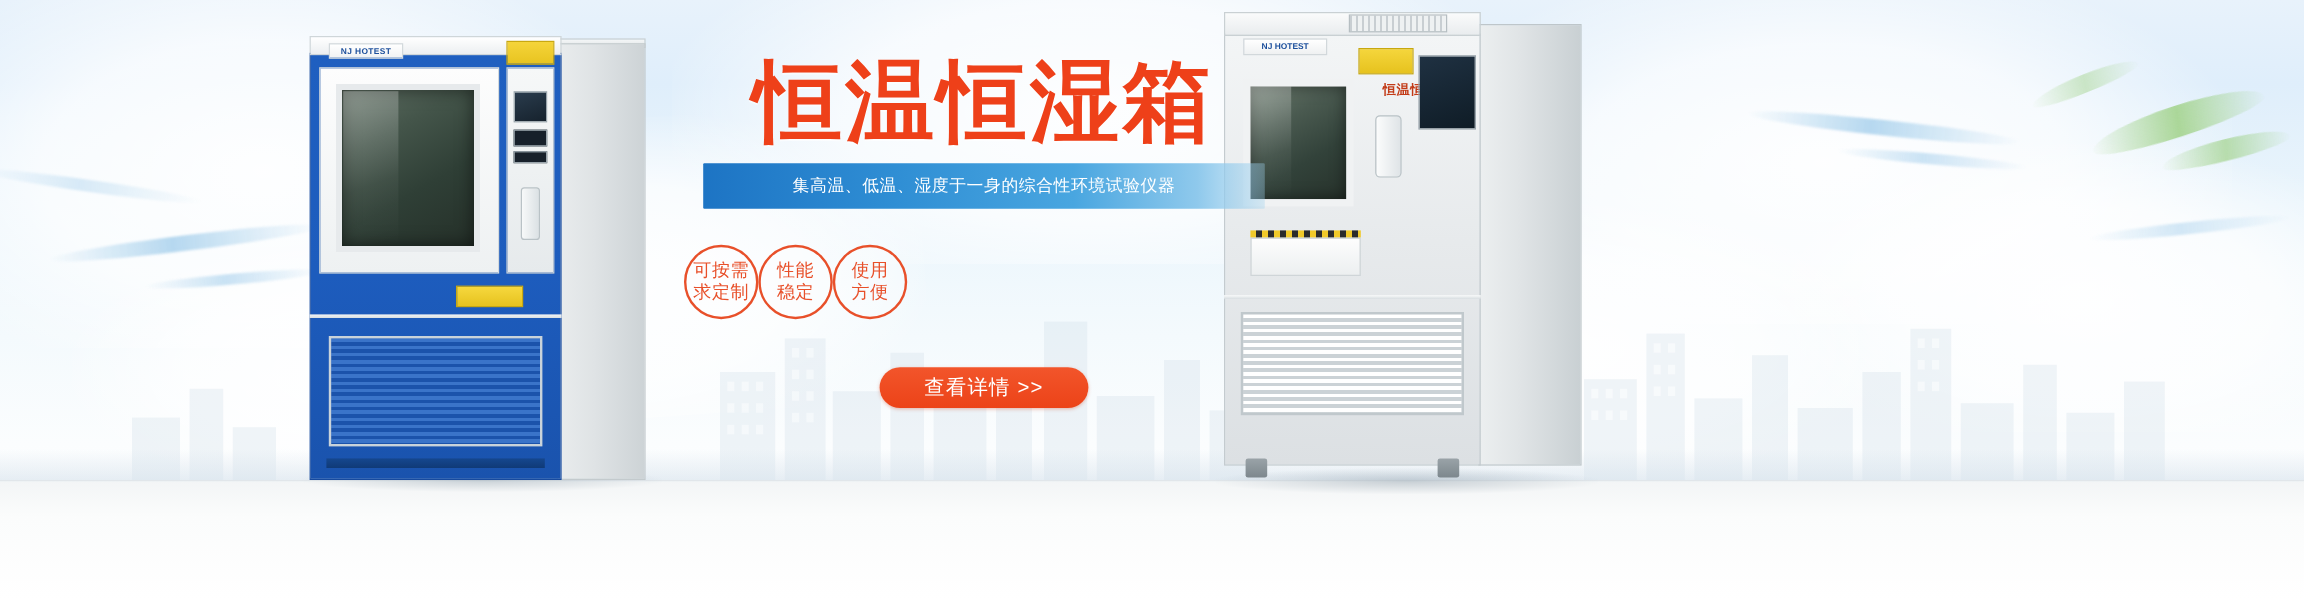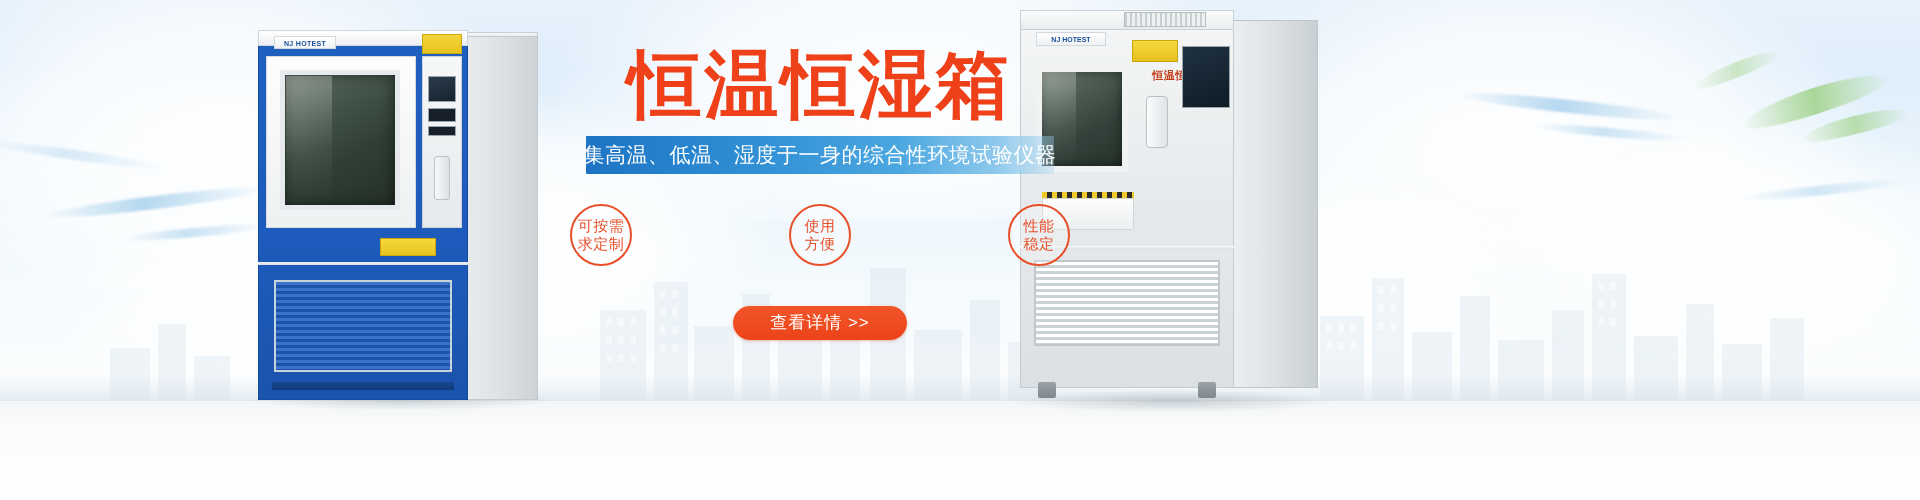--- a/index.html
+++ b/index.html
@@ -86,25 +86,25 @@
     white-space:nowrap;
     text-shadow:0 2px 0 rgba(255,255,255,.55);
   }
   #subtitle-bar {
     margin:12px auto 0; width:468px; height:38px;
     background:linear-gradient(90deg,#1d74c4 0%,#2f8ed4 34%,#49a6e0 66%,#8fc9ec 88%, rgba(160,210,238,.35) 100%);
     display:flex; align-items:center; justify-content:center;
     border-radius:1px;
   }
   #subtitle {
-    font-size:21px; color:#ffffff; letter-spacing:.5px; white-space:nowrap;
+    font-size:14px; color:#ffffff; letter-spacing:.5px; white-space:nowrap;
     font-weight:400;
   }
   #features {
-    margin-top:30px; display:flex; justify-content:space-between; 
+    margin-top:30px; display:flex; justify-content:flex-start; 
   }
   .feature {
     width:62px; height:62px; border-radius:50%;
     border:2px solid #E8502A;
     display:flex; flex-direction:column; align-items:center; justify-content:center;
     background:rgba(255,255,255,.25);
   }
   .feature span {
     font-size:15px; color:#E8502A; line-height:1.22; letter-spacing:.5px;
     white-space:nowrap; font-weight:400;
@@ -436,27 +436,27 @@
     <div id="subtitle-bar">
       <div id="subtitle">集高温、低温、湿度于一身的综合性环境试验仪器</div>
     </div>
 
     <div id="features">
       <div class="feature">
         <span>可按需</span>
         <span>求定制</span>
       </div>
       <div class="feature">
+        <span>性能</span>
+        <span>稳定</span>
+      </div>
+      <div class="feature">
         <span>使用</span>
         <span>方便</span>
       </div>
-      <div class="feature">
-        <span>性能</span>
-        <span>稳定</span>
-      </div>
     </div>
 
     <div id="cta-wrap">
       <button id="cta">查看详情 &gt;&gt;</button>
     </div>
 
   </div>
 </div>
 
 </body></html>

